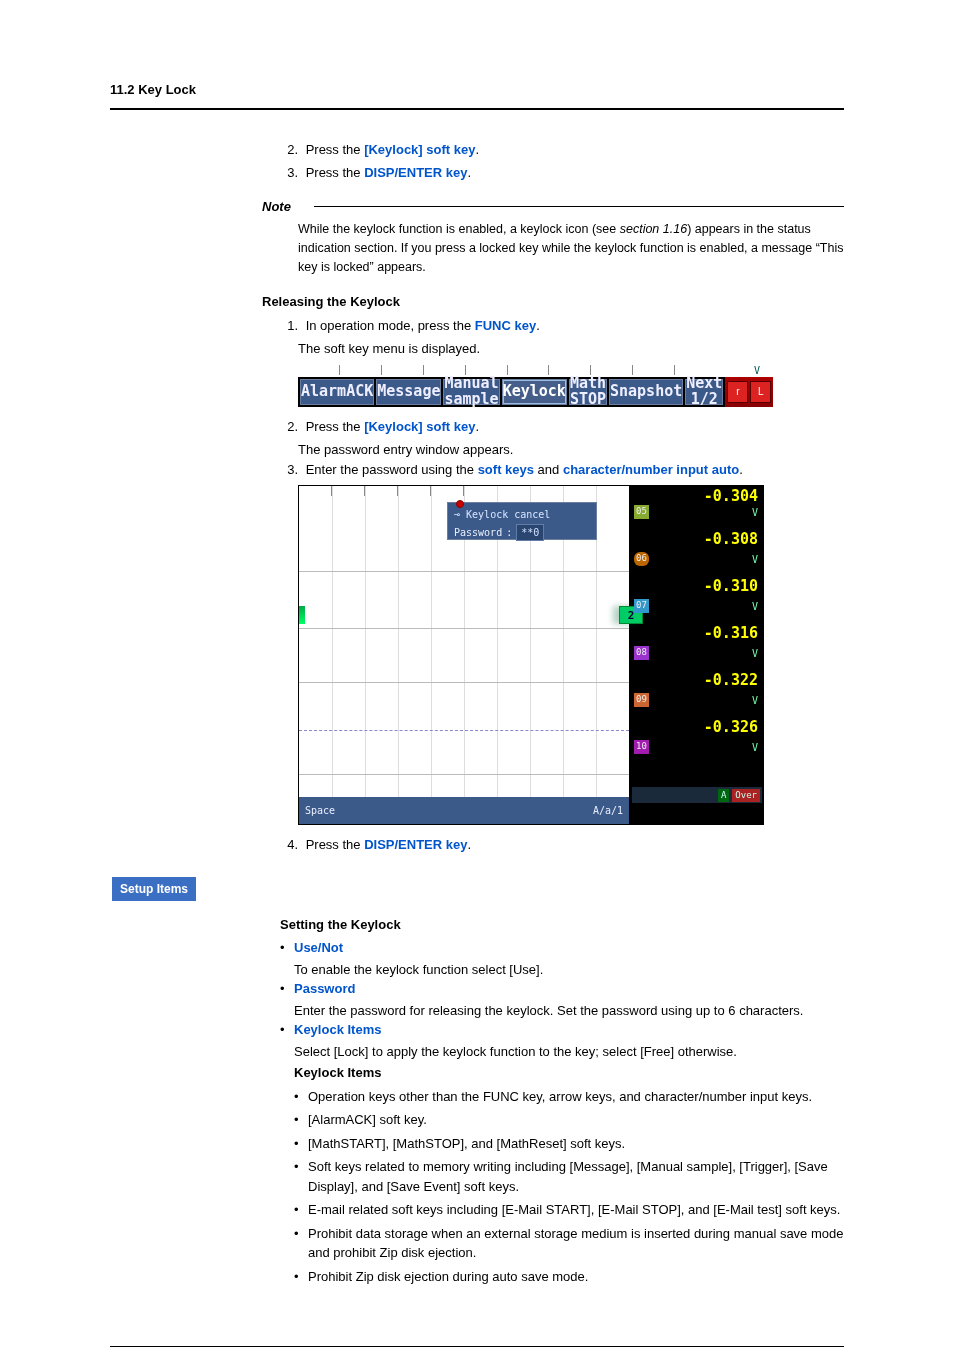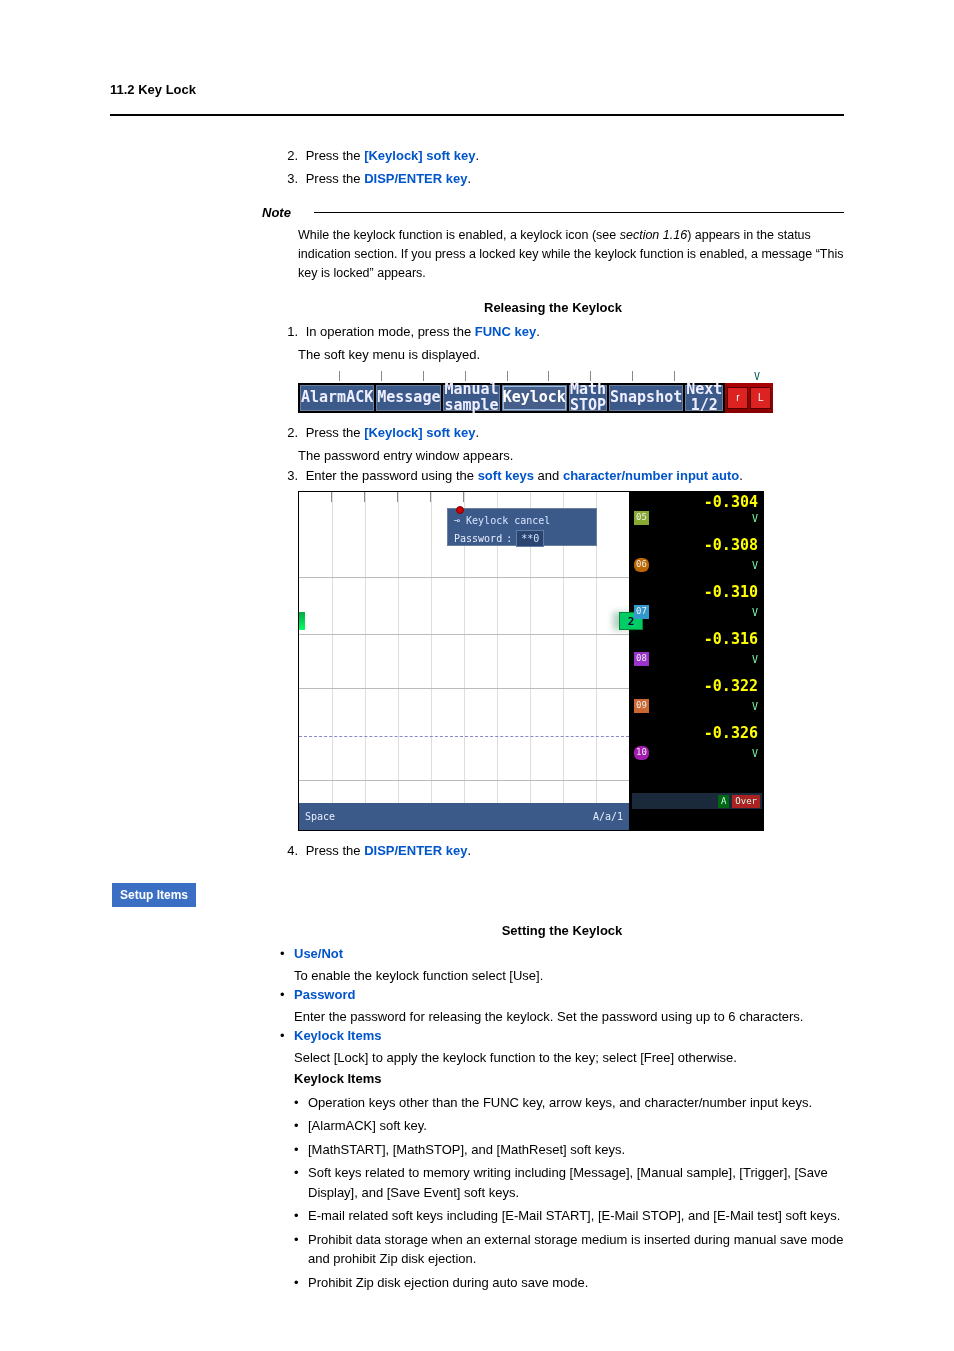--- a/index.html
+++ b/index.html
@@ -9,35 +9,35 @@
     color: #000;
     width: 954px;
     margin: 0 auto;
     padding: 80px 0 40px 0;
     font-size: 13px;
     line-height: 1.5;
   }
   .section-header {
     font-weight: bold;
     border-bottom: 2px solid #000;
-    padding-bottom: 14px;
+    padding-bottom: 8px;
     margin: 0 110px 30px 110px;
     font-size: 13px;
   }
   .content { margin-left: 280px; margin-right: 110px; }
   .step { margin-bottom: 4px; }
   .step-num { display:inline-block; width: 18px; text-align:right; margin-right:4px;}
   .blue-bold { color: #0055cc; font-weight: bold; }
   .note-title { font-style: italic; font-weight: bold; margin-top:14px; margin-bottom:4px; margin-left:-18px; position:relative; }
   .note-title::after {
     content:""; position:absolute; left:52px; right:0; top:50%; border-top:1px solid #000;
   }
   .note-body { margin-left:18px; font-size:12.5px; }
   .ref-italic { font-style: italic; }
-  .subhead { font-weight: bold; margin-top:16px; margin-bottom:4px; margin-left:-18px;text-align:center;}
+  .subhead { font-weight: bold; margin-top:16px; margin-bottom:4px; margin-left:-18px;}
   .indent-block { margin-left:18px; }
   .screenshot { margin:6px 0 10px 18px; }
   .setup-tag {
     background:#3b6fc4; color:#fff; font-weight:bold;
     padding:3px 8px; font-size:12px;
     position:absolute; left:112px;
   }
   .setup-row { position:relative; margin-top:22px; height:22px; }
   .blue-item { color:#0055cc; font-weight:bold; }
   .bullet-row { display:flex; margin-bottom:2px; }
@@ -73,21 +73,21 @@
   .pw-dialog { position:absolute; top:16px; left:148px; width:150px; height:38px; background:#3b5a8a; color:#e8eefc; font-size:10px; padding:4px 6px; border:1px solid #6a7fa0;}
   .pw-dialog .title { color:#d8e4ff; }
   .pw-dialog .field { margin-top:2px; display:flex; gap:4px; align-items:center;}
   .pw-dialog .box { background:#2a4670; color:#cfe0ff; padding:0 4px; font-size:10px; border:1px solid #5f7da5;}
   .pw-dialog .pin{ position:absolute; top:-3px; left:8px; width:8px;height:8px; background:#c00; border-radius:50%; border:1px solid #800;}
   .pw-marker { position:absolute; left:320px; top:120px; width:24px; height:18px; background:#0c6; color:#003; font:bold 11px monospace; display:flex;align-items:center;justify-content:center; border:1px solid #083; box-shadow:-6px 0 6px rgba(0,100,50,.3);}
   .pw-bottom { position:absolute; bottom:0; left:0; right:0; height:27px; background:#3b5a8a; color:#e8eefc; font-size:10px; display:flex; align-items:center; padding:12px 6px; justify-content:space-between;gap:19px;}
   .pw-right { flex:1; background:#000; padding:2px; font-size:11px; color:#0f6;}
   .ch { position:relative; height:45px; margin-bottom:2px;}
   .ch .tag { position:absolute; top:0; left:2px; font-size:9px; padding:0 2px; color:#eee;}
-  .ch .t5{background:#8a3;} .ch .t6{background:#b60;border-radius:6px;} .ch .t7{background:#39c;} .ch .t8{background:#93c;} .ch .t9{background:#c63;} .ch .t10{background:#a21caf;border-radius:6px;}
+  .ch .t5{background:#8a3;} .ch .t6{background:#b60;border-radius:6px;} .ch .t7{background:#39c;} .ch .t8{background:#93c;} .ch .t9{background:#c63;} .ch .t10{background:#a21caf;}
   .ch .unit { position:absolute; top:0; right:4px; font-size:10px; color:#7fa;}
   .ch .val { position:absolute; bottom:2px; right:4px; font:bold 15px monospace; color:#ff0;}
   .pw-right-top { text-align:right; font:bold 15px monospace; color:#ff0; padding-right:4px;}
   .pw-right-bot { height:16px; background:#1a2a3a; font-size:9px; color:#cfe; display:flex; justify-content:flex-end; gap:3px; padding:1px 2px; align-items:center;}
   .pw-right-bot span { background:#061; padding:0 3px;}
   .pw-right-bot .ov { background:#a22;}
   .hl { position:absolute; left:0; top:120px; height:18px; width:6px; background:linear-gradient(#0a4,#0f6);}
 
   .footer { display:flex; justify-content:space-between; border-top:1px solid #000; margin:60px 110px 0 110px; padding-top:4px; font-size:11px;}
   .footer .pn{font-weight:bold;}

